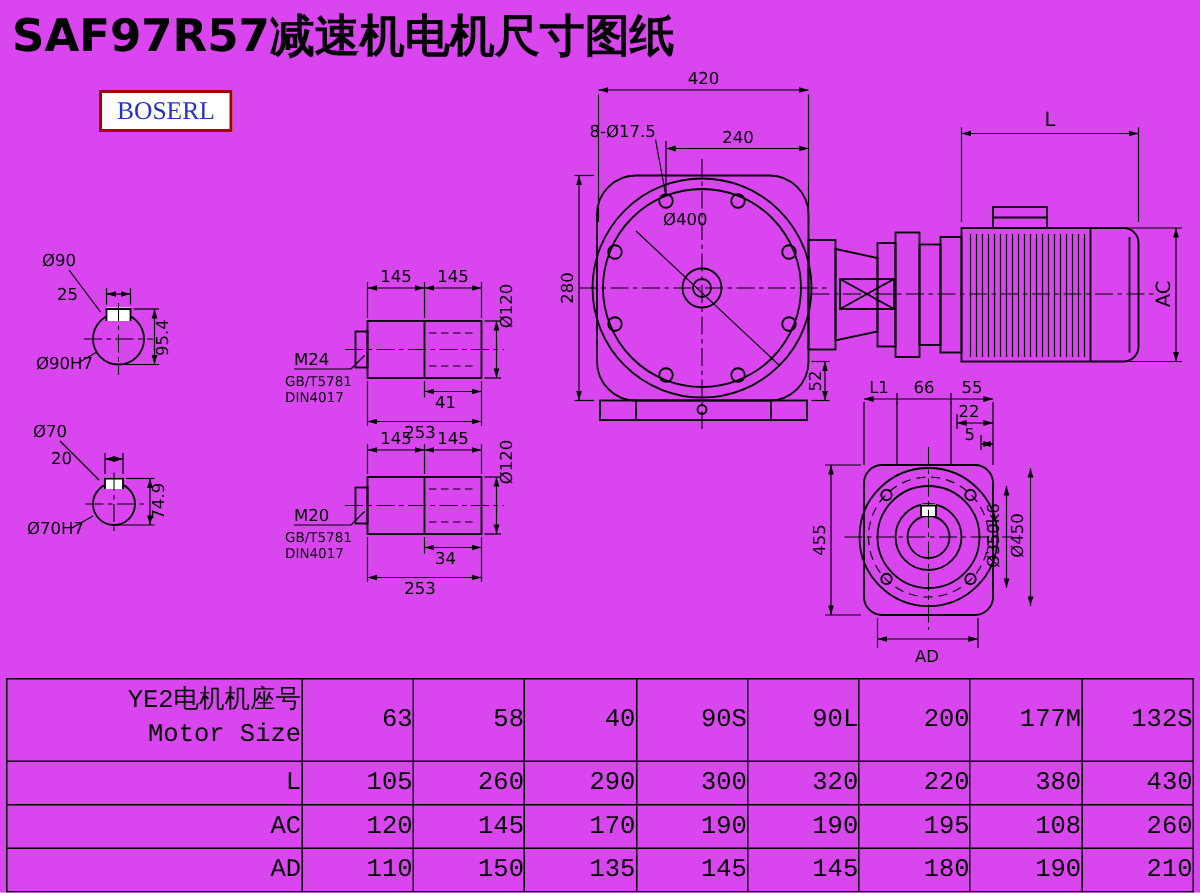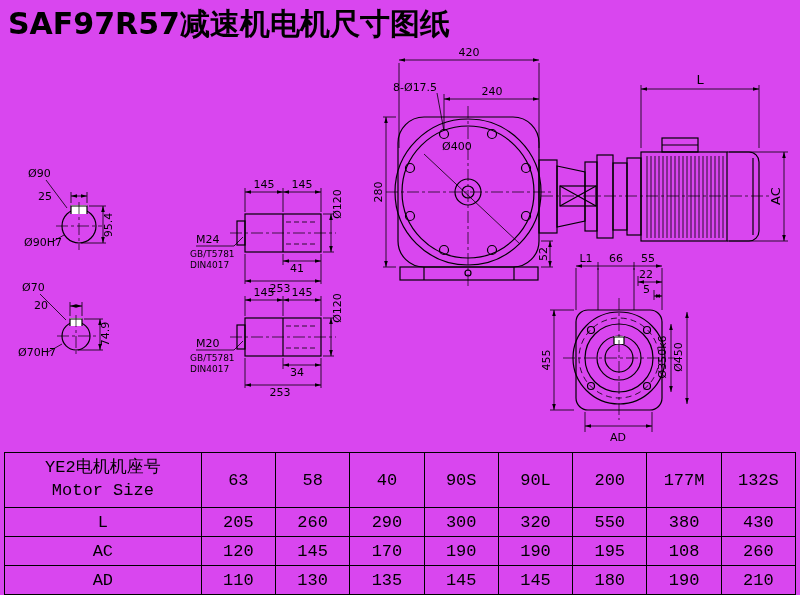--- a/index.html
+++ b/index.html
@@ -13,34 +13,37 @@
   svg .ln{stroke:#000;stroke-width:1.2;fill:none;}
   svg .dim{stroke:#000;stroke-width:0.8;fill:none;}
   svg .cl{stroke:#000;stroke-width:0.7;fill:none;stroke-dasharray:12 3 3 3;}
   svg .hid{stroke:#000;stroke-width:0.8;fill:none;stroke-dasharray:5 3;}
   svg .bc{stroke:#000;stroke-width:0.8;fill:none;stroke-dasharray:6 4;}
   svg .wh{fill:#fff;stroke:none;}
   svg text{font-family:"DejaVu Sans","Liberation Sans",sans-serif;font-size:11px;fill:#000;stroke:none;}
   svg text.sm{font-size:9px;}
   svg text.lg{font-size:13px;}
   table.dims{position:absolute;left:4px;top:452px;width:792px;border-collapse:collapse;table-layout:fixed;
-             text-align:center;font-family:"Liberation Mono","DejaVu Sans Mono",monospace;font-size:17px;}
+             text-align:right;font-family:"Liberation Mono","DejaVu Sans Mono",monospace;font-size:17px;}
   table.dims th,table.dims td{border:1.5px solid #000;font-weight:normal;padding:0;vertical-align:middle;}
   table.dims tr.hd{height:55px;}
   table.dims tr.rw{height:29px;}
   table.dims col.c0{width:196px;}
   table.dims col.cn{width:74px;}
   table.dims th div{line-height:1.35;}
 </style>
 </head>
 <body>
 
 <div class="page">
 
   <h1 class="title">SAF97R57减速机电机尺寸图纸</h1>
+  <div class="logo">
+    <span>BOSERL</span>
+  </div>
 
   <svg class="draw" width="800" height="450" viewBox="0 0 800 450">
     <defs>
       <marker id="ar" viewBox="0 0 10 10" refX="10" refY="5" markerWidth="8" markerHeight="8" orient="auto-start-reverse">
         <path d="M0,2 L10,5 L0,8 Z" fill="#000"></path>
       </marker>
     </defs>
 
     <g>
       <rect class="ln" x="398" y="117" width="141" height="150" rx="26"></rect>
@@ -291,44 +294,44 @@
         <th>58</th>
         <th>40</th>
         <th>90S</th>
         <th>90L</th>
         <th>200</th>
         <th>177M</th>
         <th>132S</th>
       </tr>
       <tr class="rw">
         <td>L</td>
-        <td>205</td>
+        <td>105</td>
         <td>260</td>
         <td>290</td>
         <td>300</td>
         <td>320</td>
-        <td>550</td>
+        <td>220</td>
         <td>380</td>
         <td>430</td>
       </tr>
       <tr class="rw">
         <td>AC</td>
         <td>120</td>
         <td>145</td>
         <td>170</td>
         <td>190</td>
         <td>190</td>
         <td>195</td>
         <td>108</td>
         <td>260</td>
       </tr>
       <tr class="rw">
         <td>AD</td>
         <td>110</td>
-        <td>130</td>
+        <td>150</td>
         <td>135</td>
         <td>145</td>
         <td>145</td>
         <td>180</td>
         <td>190</td>
         <td>210</td>
       </tr>
     </tbody>
   </table>
 

